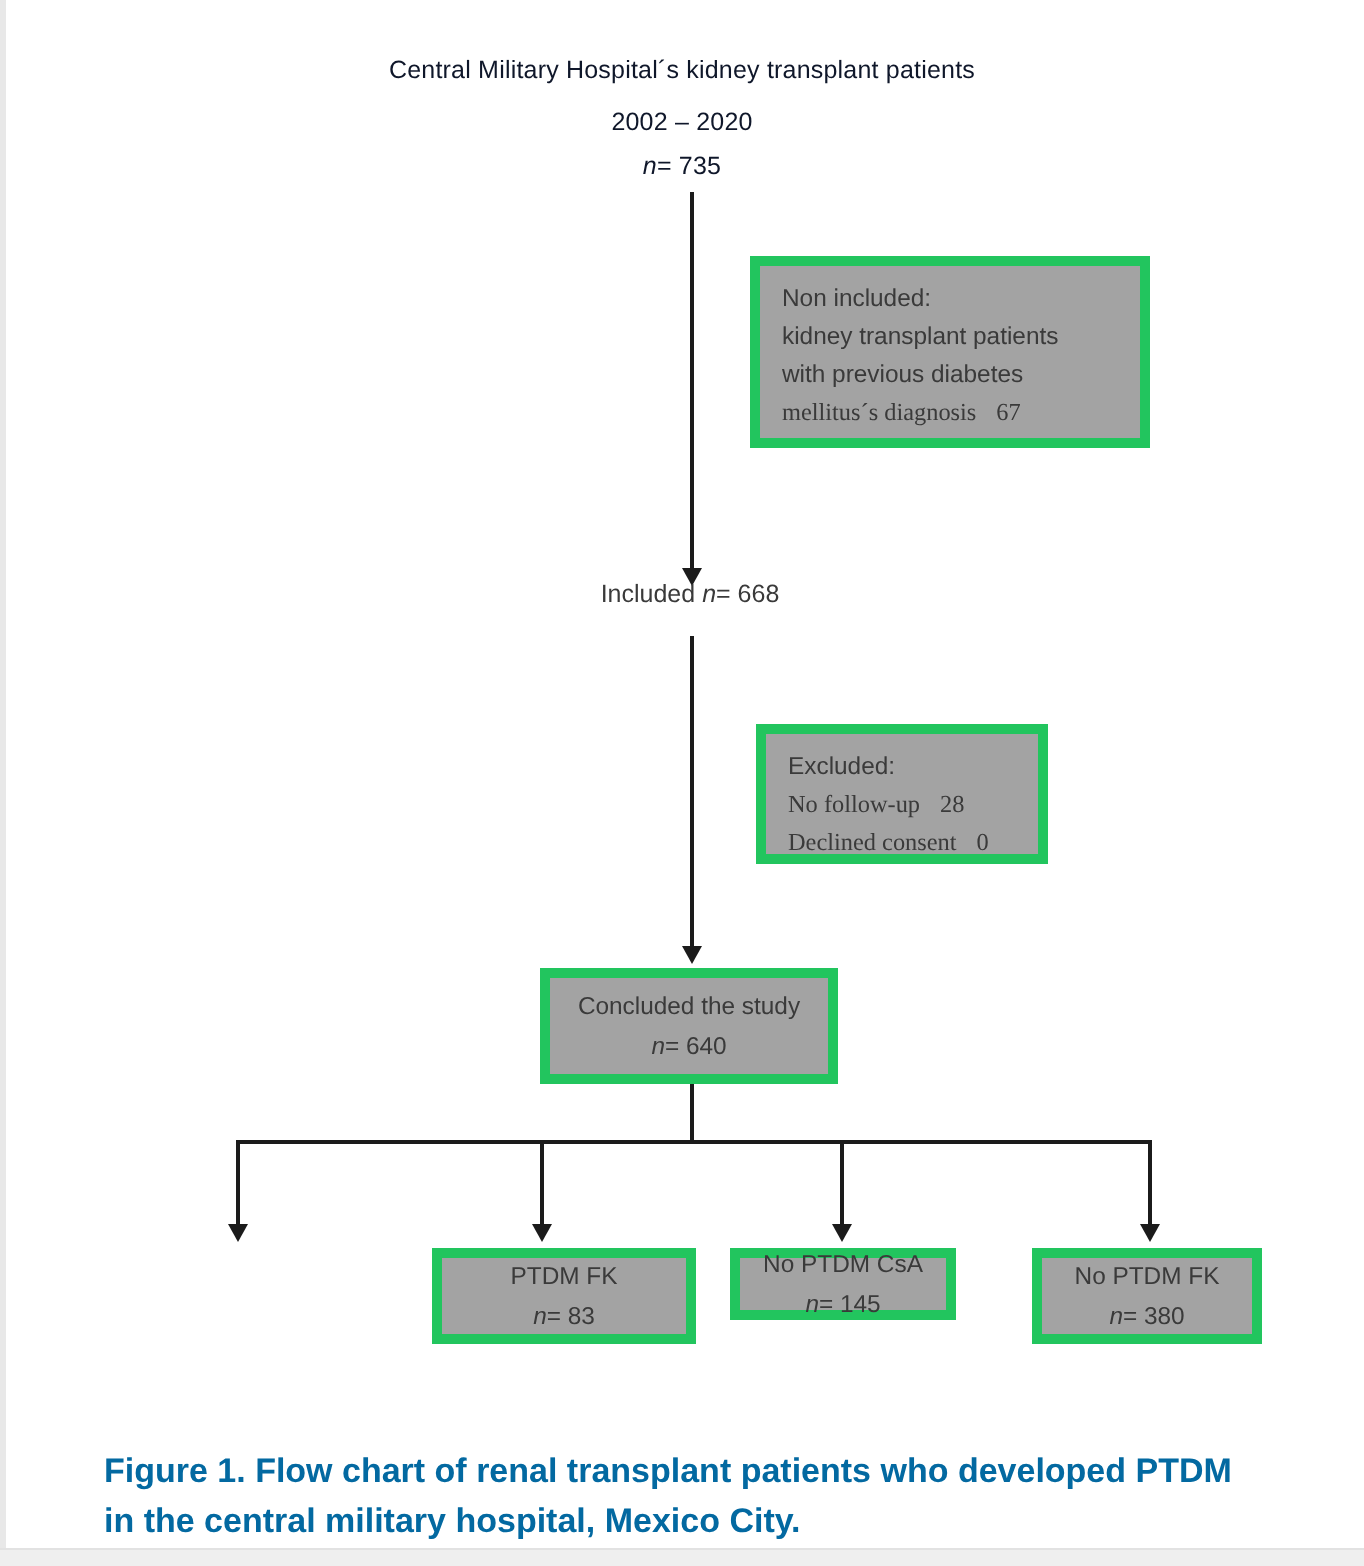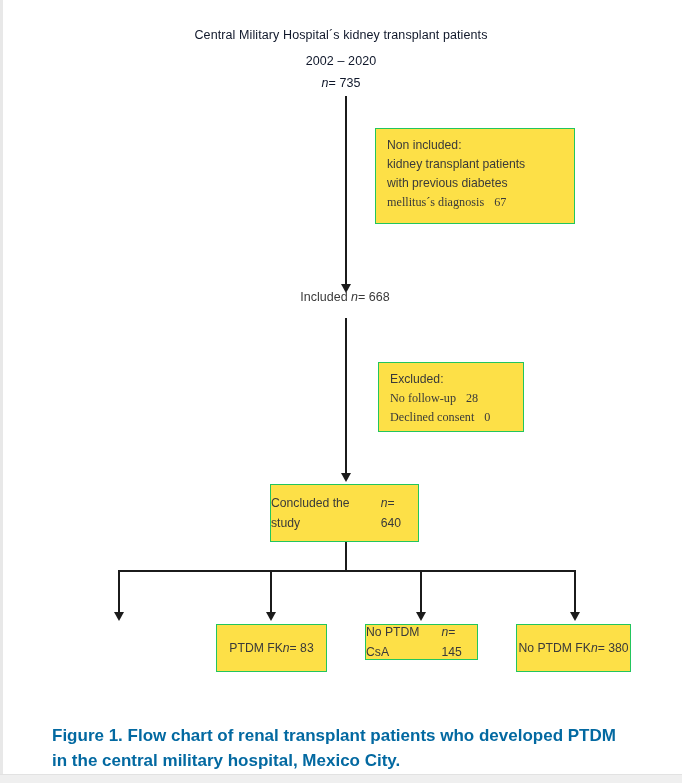--- a/index.html
+++ b/index.html
@@ -61,53 +61,54 @@
     white-space: nowrap;
   }
   
   .included-label span.inner { position: relative; left: 4px; }
 
   em.ital { font-style: italic; }
 
   
   .box {
     position: absolute;
-    border: 1px solid #22c55e;
-    background: #fde047;
+    border: 5px solid #22c55e;
+    background: #a3a3a3;
     box-sizing: border-box;
     color: #3a3a3a;
     font-size: 12.2px;
     line-height: 19px;
   }
   .box-side { padding: 7px 10px 7px 11px; }
 
   .row {
     display: flex;
     justify-content: flex-start;
     white-space: nowrap;
     font-family: Liberation Serif, serif;
   }
   .row .lbl { }
   .row .val { padding-left: 10px; }
 
   .box-center {
     text-align: left;
     display: flex;
+    flex-direction: column;
     justify-content: center;
     align-items: center;
     line-height: 20px;
   }
 
   
   #box-non-included { left: 375px; top: 128px; width: 200px; height: 96px; }
   #box-excluded     { left: 378px; top: 362px; width: 146px; height: 70px;  }
   #box-concluded    { left: 270px; top: 484px; width: 149px; height: 58px; }
 
   #box-ptdm-csa     { left: 65px;  top: 624px; width: 113px; height: 48px; }
-  #box-ptdm-fk      { left: 216px; top: 624px; width: 111px; height: 48px; }
+  #box-ptdm-fk      { left: 216px; top: 624px; width: 132px; height: 48px; }
   #box-no-ptdm-csa  { left: 365px; top: 624px; width: 113px; height: 36px; }
   #box-no-ptdm-fk   { left: 516px; top: 624px; width: 115px; height: 48px; }
 
   
   .vline {
     position: absolute;
     width: 2px;
     background: #1b1b1b;
   }
   .hline {

